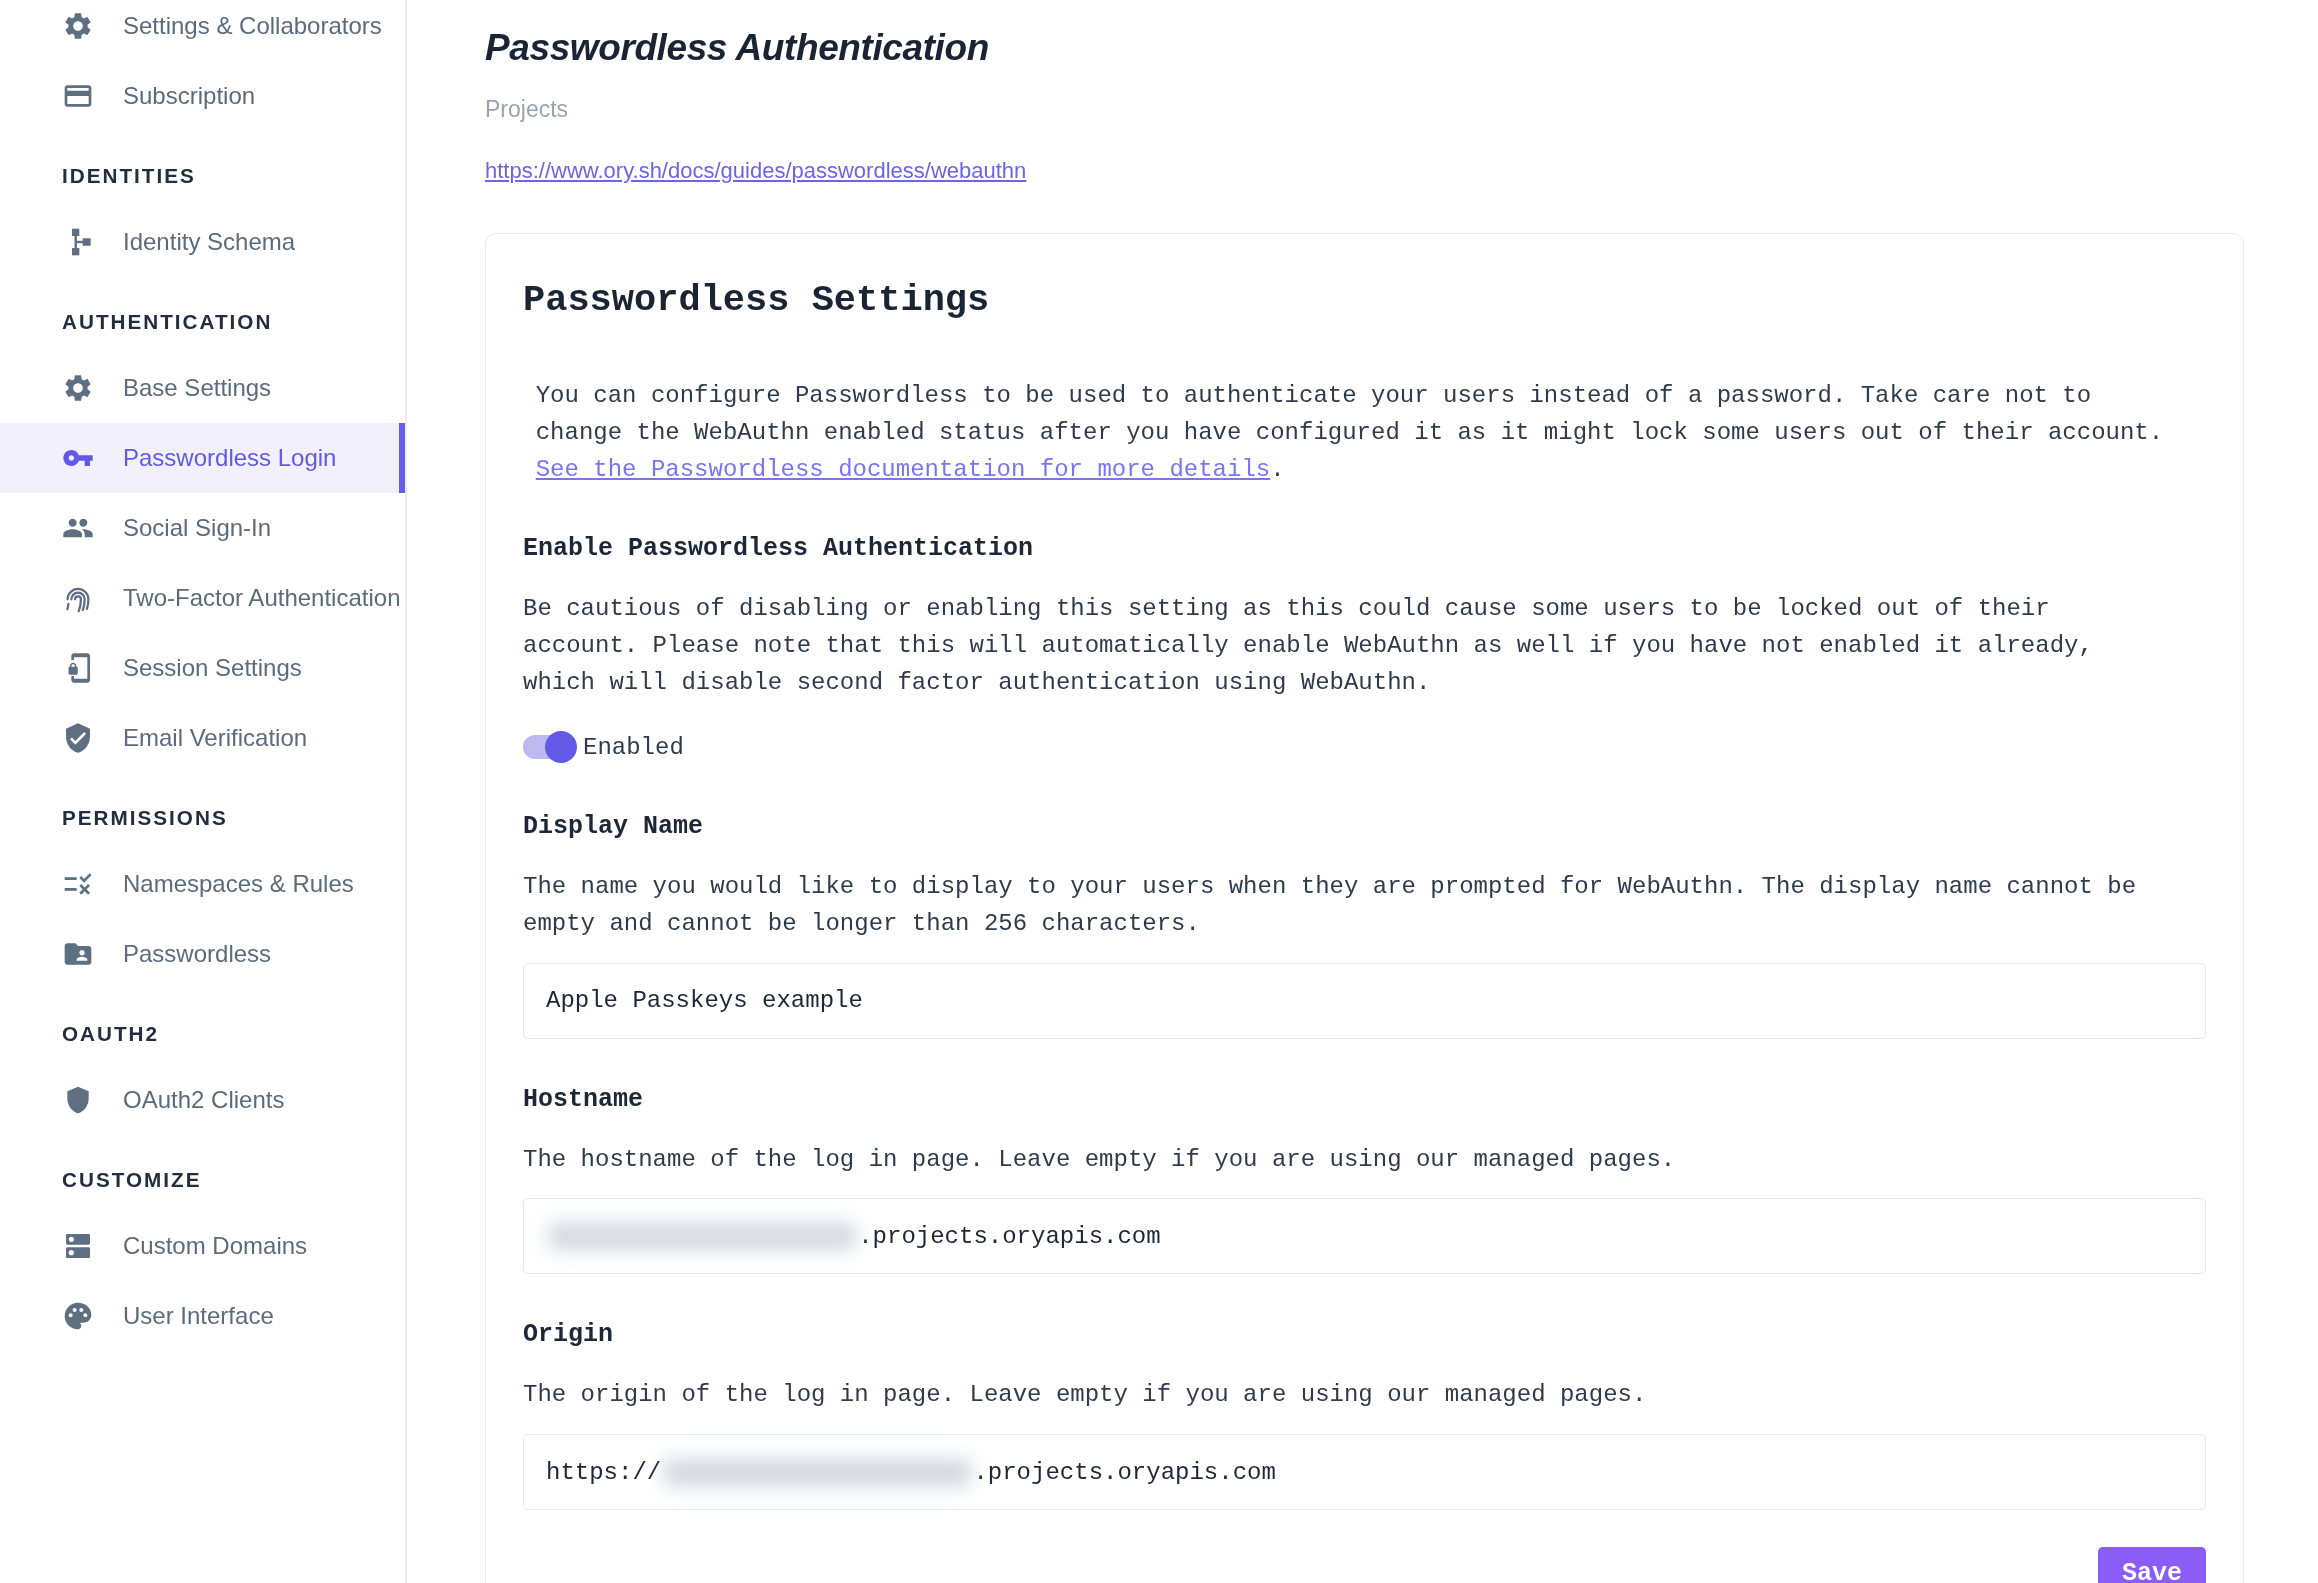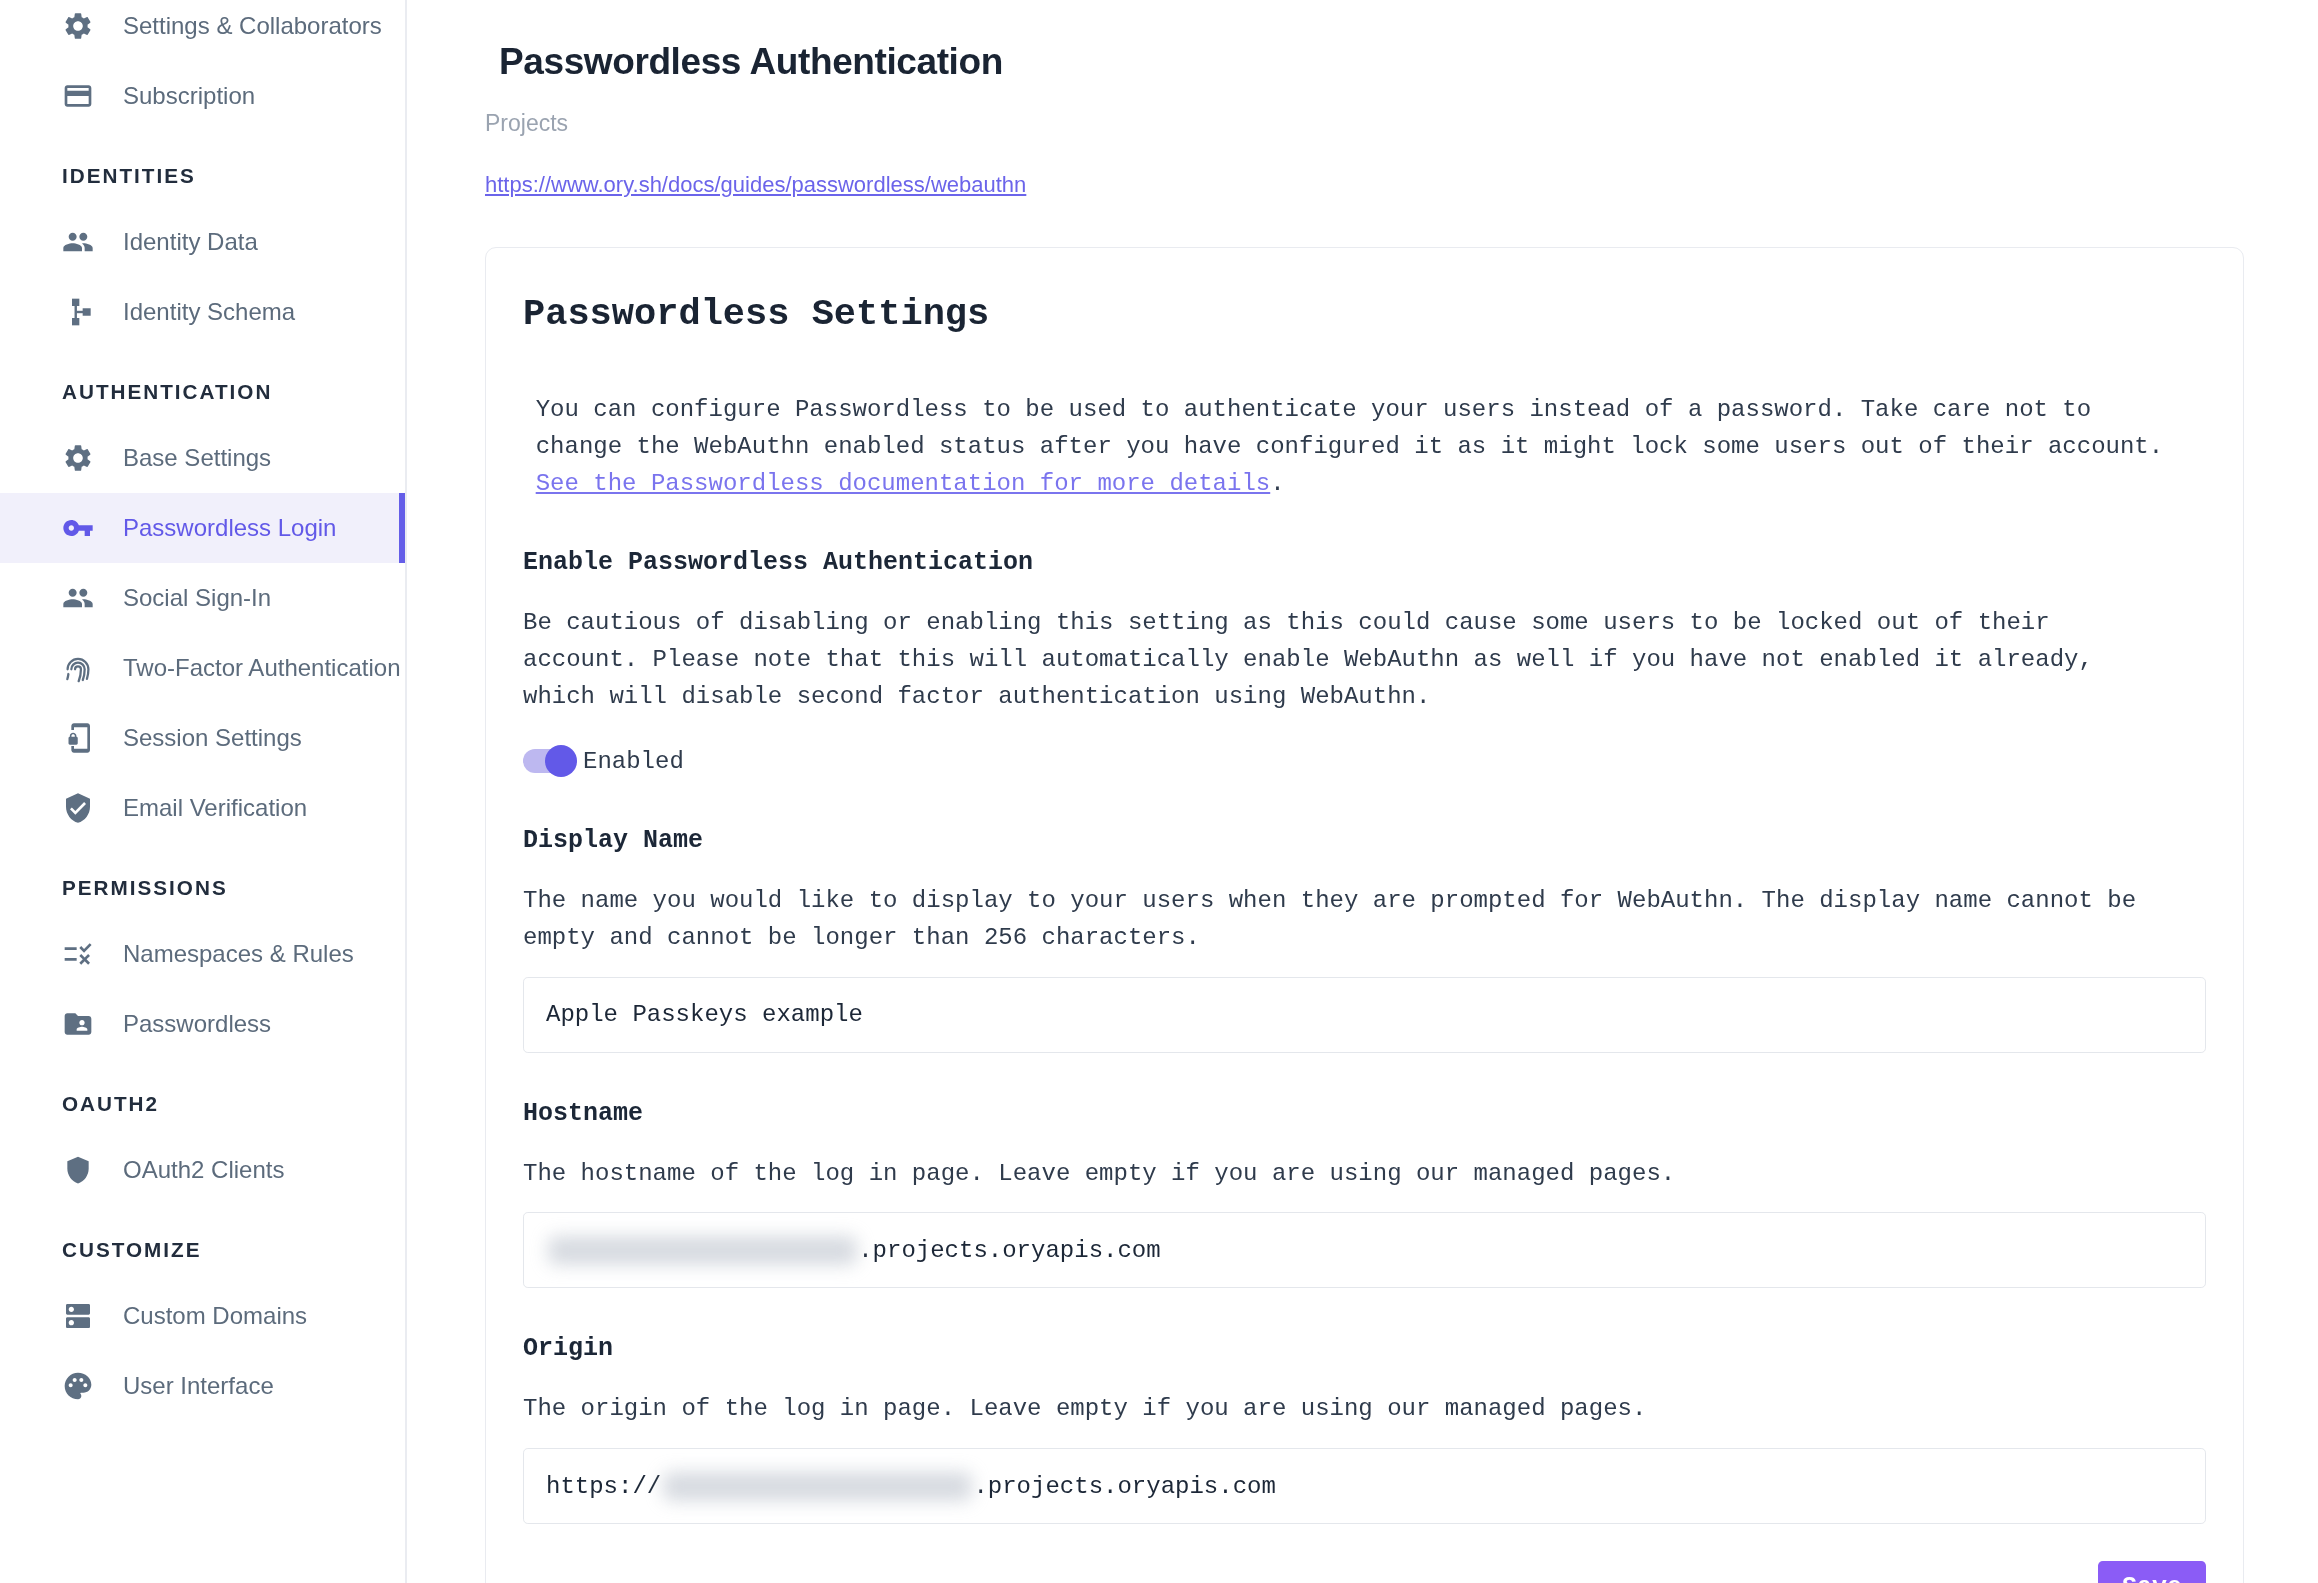--- a/index.html
+++ b/index.html
@@ -28,21 +28,21 @@
   .nav-item.active::after{
     content:"";position:absolute;right:-2.4px;top:0;bottom:0;width:8px;background:#655ee8;
   }
   .nav-section-header{
     margin:33px 0 19px;padding-left:62px;font-size:20.7px;font-weight:700;
     letter-spacing:2px;color:#222d3d;
   }
 
   
   .main{flex:1;box-sizing:border-box;padding:27px 0 0 78px;}
-  .page-title{margin:14px;font-size:37px;font-weight:700;color:#1a2433;letter-spacing:-0.4px;}
+  .page-title{margin:0;font-size:37px;font-weight:700;color:#1a2433;letter-spacing:-0.4px;font-style:italic;}
   .breadcrumb{margin-top:27px;font-size:23px;color:#9aa3b0;}
   .doc-link{
     display:inline-block;margin-top:35px;font-size:22px;color:#6b64ea;
     text-decoration:underline;cursor:pointer;
   }
 
   .card{
     margin-top:49px;width:1759px;box-sizing:border-box;background:#fff;
     border:1.6px solid #e9ebf0;border-radius:11px;padding:45px 37px 35px;font-family:Liberation Mono, monospace;
   }
@@ -161,28 +161,20 @@
             <svg viewBox="0 0 24 24">
               <use href="#credit-card-icon"></use>
             </svg>
           </span>
           <span class="nav-label">Subscription</span>
         </div>
         <div class="nav-section-header">IDENTITIES</div>
         <div class="nav-item">
           <span class="nav-icon">
             <svg viewBox="0 0 24 24">
-              <use href="#people-icon"></use>
-            </svg>
-          </span>
-          <span class="nav-label">Identity Data</span>
-        </div>
-        <div class="nav-item">
-          <span class="nav-icon">
-            <svg viewBox="0 0 24 24">
               <use href="#schema-icon"></use>
             </svg>
           </span>
           <span class="nav-label">Identity Schema</span>
         </div>
         <div class="nav-section-header">AUTHENTICATION</div>
         <div class="nav-item">
           <span class="nav-icon">
             <svg viewBox="0 0 24 24">
               <use href="#gear-icon"></use>

